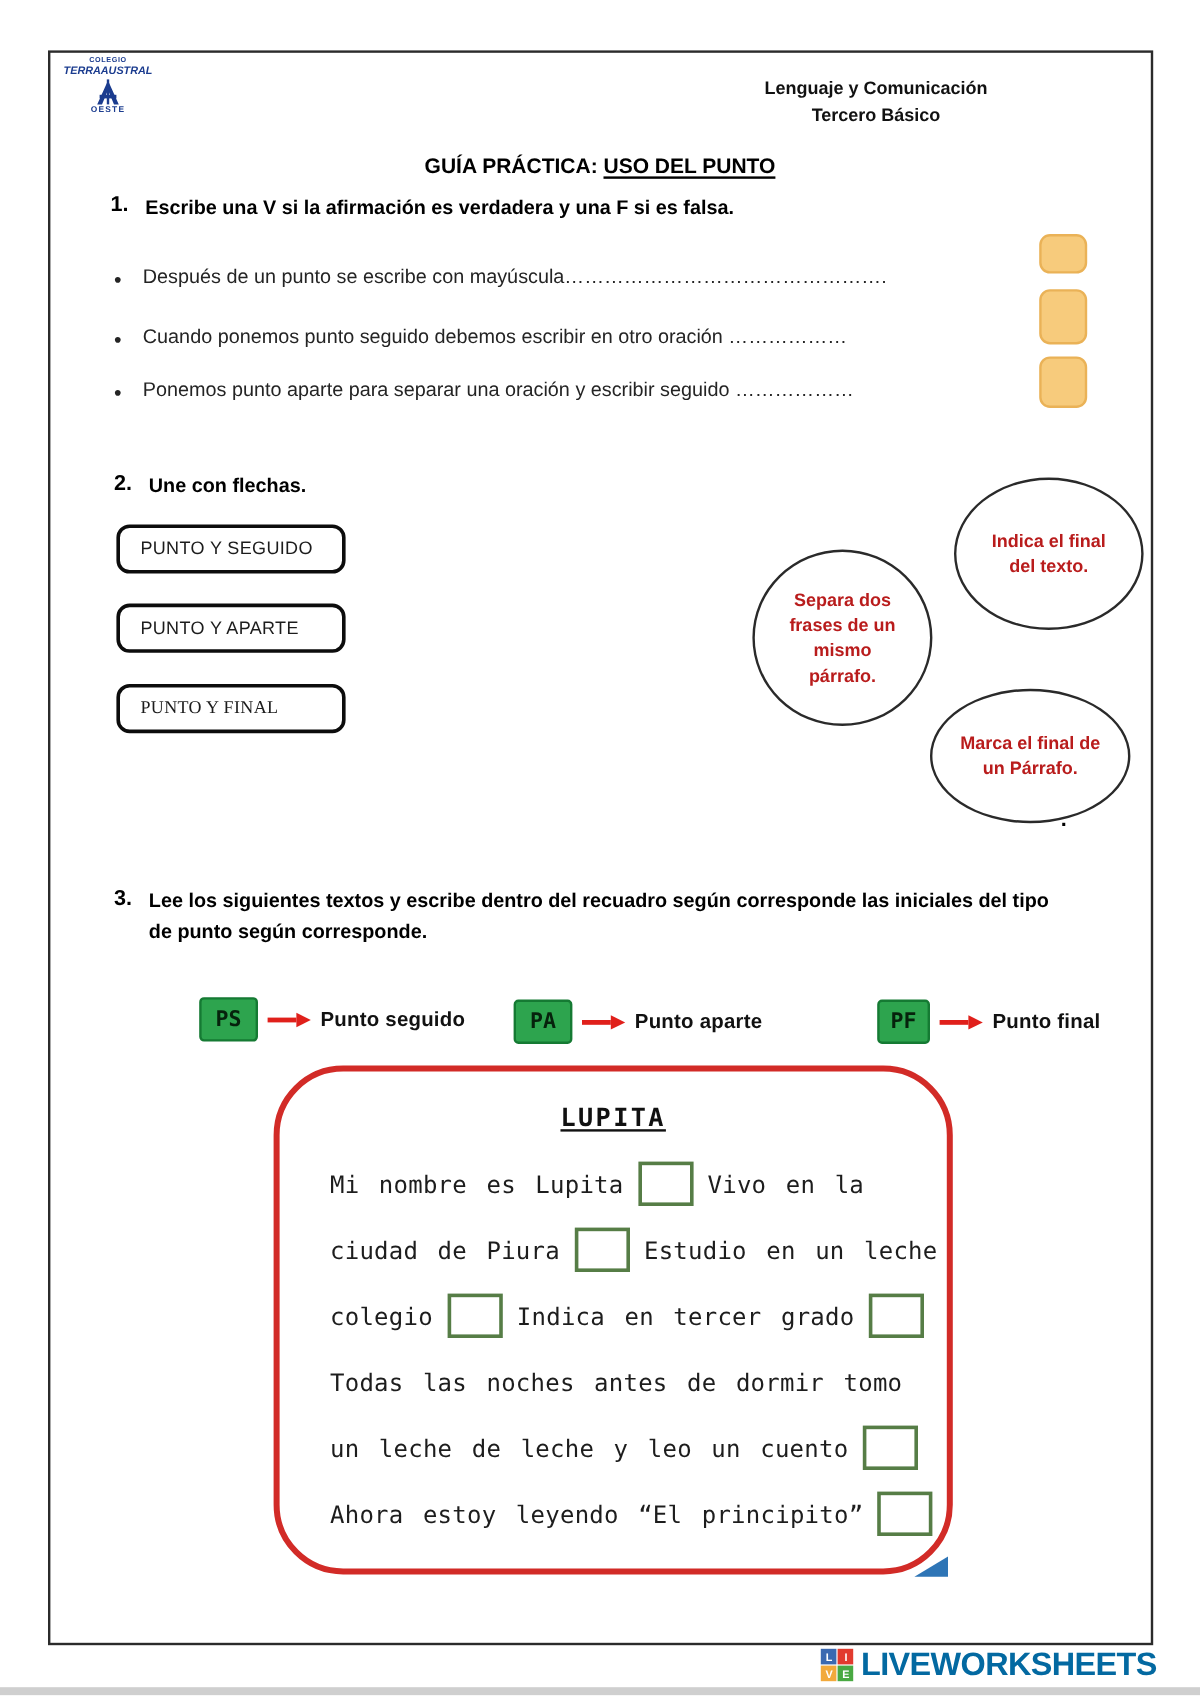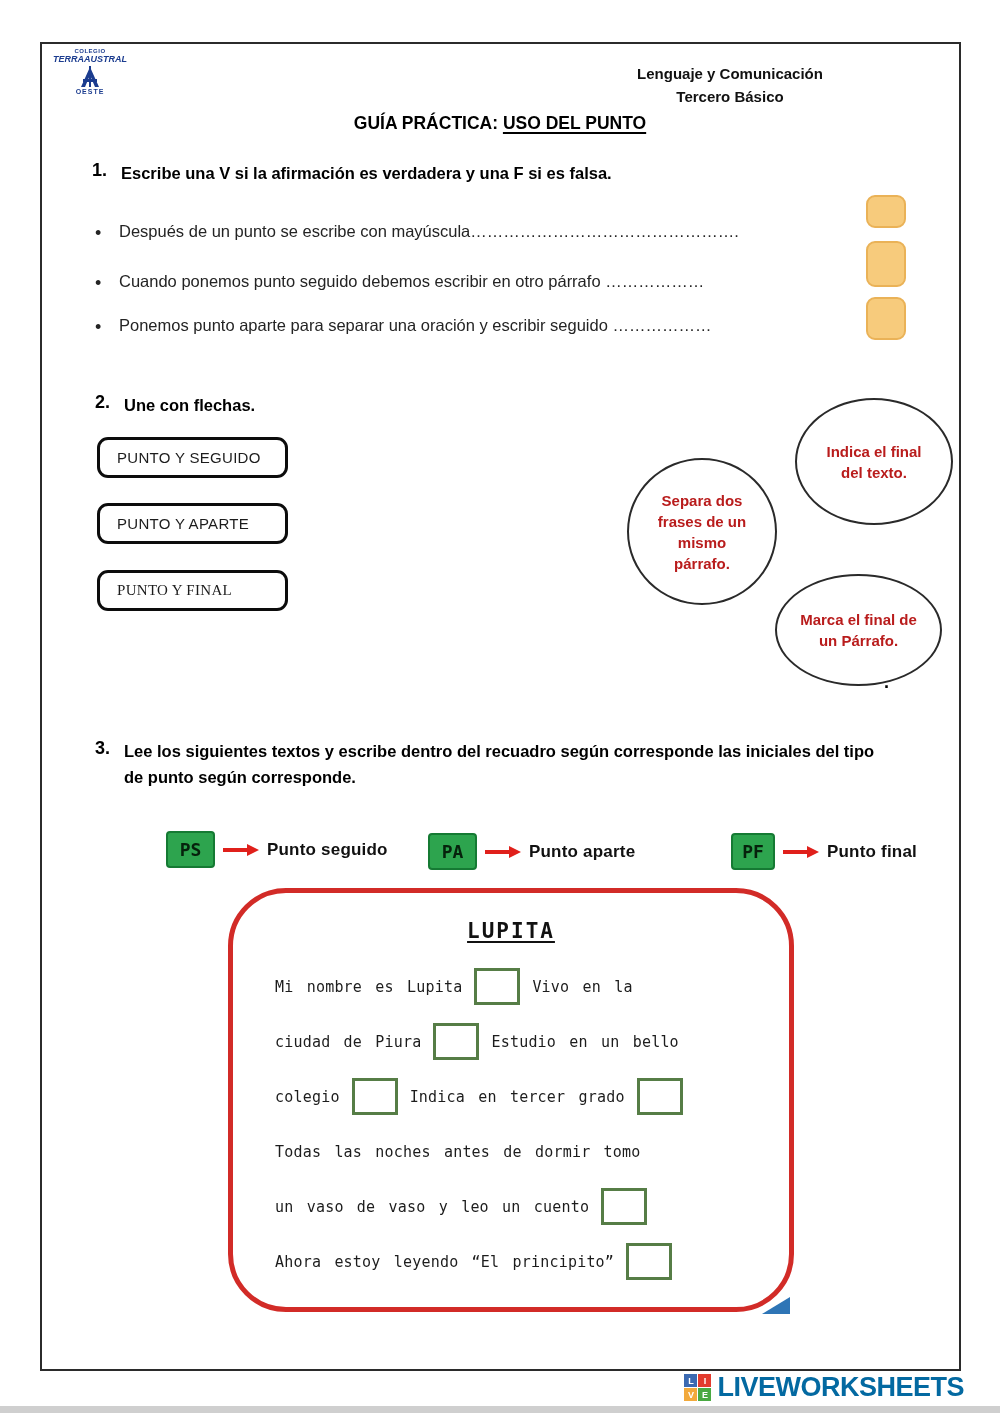--- a/index.html
+++ b/index.html
@@ -16,21 +16,21 @@
   .logo { position:absolute; left:50px; top:48px; width:80px; text-align:center; color:#1b3c8f; }
   .logo .l1 { font-size:6px; font-weight:bold; letter-spacing:0.5px; }
   .logo .l2 { font-size:9px; font-weight:bold; font-style:italic; }
   .logo .l3 { font-size:7px; font-weight:bold; letter-spacing:1px; }
   .logo svg { display:block; margin:2px auto 0; }
   .header-right {
     position:absolute; left:600px; top:62px; width:260px; text-align:center;
     font-weight:bold; font-size:15px; color:#111; line-height:1.55;
   }
   .page-title {
-    position:absolute; left:0; top:113px; width:1000px; text-align:center;
+    position:absolute; left:0; top:128px; width:1000px; text-align:center;
     font-size:17.5px; font-weight:bold; color:#000;
   }
   .page-title .underlined { text-decoration:underline; text-decoration-thickness:2px; text-underline-offset:3px; }
 
   
   .sec-head { position:absolute; display:flex; gap:14px; align-items:flex-start; }
   .sec-num { font-weight:bold; font-size:18px; color:#000; }
   .sec-instr { font-weight:bold; font-size:16.5px; color:#000; line-height:1.6; }
   .sec1-head { left:92px; top:160px; }
   .sec2-head { left:95px; top:392px; }
@@ -89,21 +89,21 @@
   }
   .story-title {
     position:absolute; left:0; right:0; top:26px; text-align:center;
     font-weight:bold; font-size:21px; letter-spacing:2px; color:#111;
     text-decoration:underline; text-decoration-thickness:2px; text-underline-offset:3px;
     font-family:"DejaVu Sans Mono", monospace;
   }
   .story-lines { position:absolute; left:42px; top:66px; right:16px; }
   .story-line {
     height:55px; display:flex; align-items:center; gap:12px;
-    font-family:"DejaVu Sans Mono", monospace; font-size:15px; color:#1d1d1d; white-space:nowrap;
+    font-family:"DejaVu Sans Mono", monospace; font-size:20px; color:#1d1d1d; white-space:nowrap;
   }
   .story-text { word-spacing:4px; letter-spacing:0.2px; }
   .inline-answer-box {
     flex:0 0 auto; width:46px; height:37px; border:3px solid #567d46; background:#fff; display:inline-block;
   }
   .corner-triangle {
     position:absolute; left:762px; top:1297px; width:0; height:0;
     border-left:28px solid transparent; border-bottom:17px solid #2e75b6;
   }
 
@@ -148,21 +148,21 @@
     <span class="sec-num">1.</span>
     <span class="sec-instr">Escribe una V si la afirmación es verdadera y una F si es falsa.</span>
   </div>
 
   <div class="bullet-row b1">
     <span class="dot">•</span>
     <span>Después de un punto se escribe con mayúscula………………………………………….</span>
   </div>
   <div class="bullet-row b2">
     <span class="dot">•</span>
-    <span>Cuando ponemos punto seguido debemos escribir en otro párrafo ………………</span>
+    <span>Cuando ponemos punto seguido debemos escribir en otro oración ………………</span>
   </div>
   <div class="bullet-row b3">
     <span class="dot">•</span>
     <span>Ponemos punto aparte para separar una oración y escribir seguido  ………………</span>
   </div>
 
   <div class="vf-box vf1"></div>
   <div class="vf-box vf2"></div>
   <div class="vf-box vf3"></div>
 
@@ -226,33 +226,33 @@
     <div class="story-title">LUPITA</div>
     <div class="story-lines">
         <div class="story-line">
           <span class="story-text">Mi nombre es Lupita</span>
           <span class="inline-answer-box"></span>
           <span class="story-text">Vivo en la</span>
         </div>
         <div class="story-line">
           <span class="story-text">ciudad de Piura</span>
           <span class="inline-answer-box"></span>
-          <span class="story-text">Estudio en un bello</span>
+          <span class="story-text">Estudio en un leche</span>
         </div>
         <div class="story-line">
           <span class="story-text">colegio</span>
           <span class="inline-answer-box"></span>
           <span class="story-text">Indica en tercer grado</span>
           <span class="inline-answer-box"></span>
         </div>
         <div class="story-line">
           <span class="story-text">Todas las noches antes de dormir tomo</span>
         </div>
         <div class="story-line">
-          <span class="story-text">un vaso de vaso y leo un cuento</span>
+          <span class="story-text">un leche de leche y leo un cuento</span>
           <span class="inline-answer-box"></span>
         </div>
         <div class="story-line">
           <span class="story-text">Ahora estoy leyendo “El principito”</span>
           <span class="inline-answer-box"></span>
         </div>
       </div>
   </div>
 
   <div class="corner-triangle"></div>

